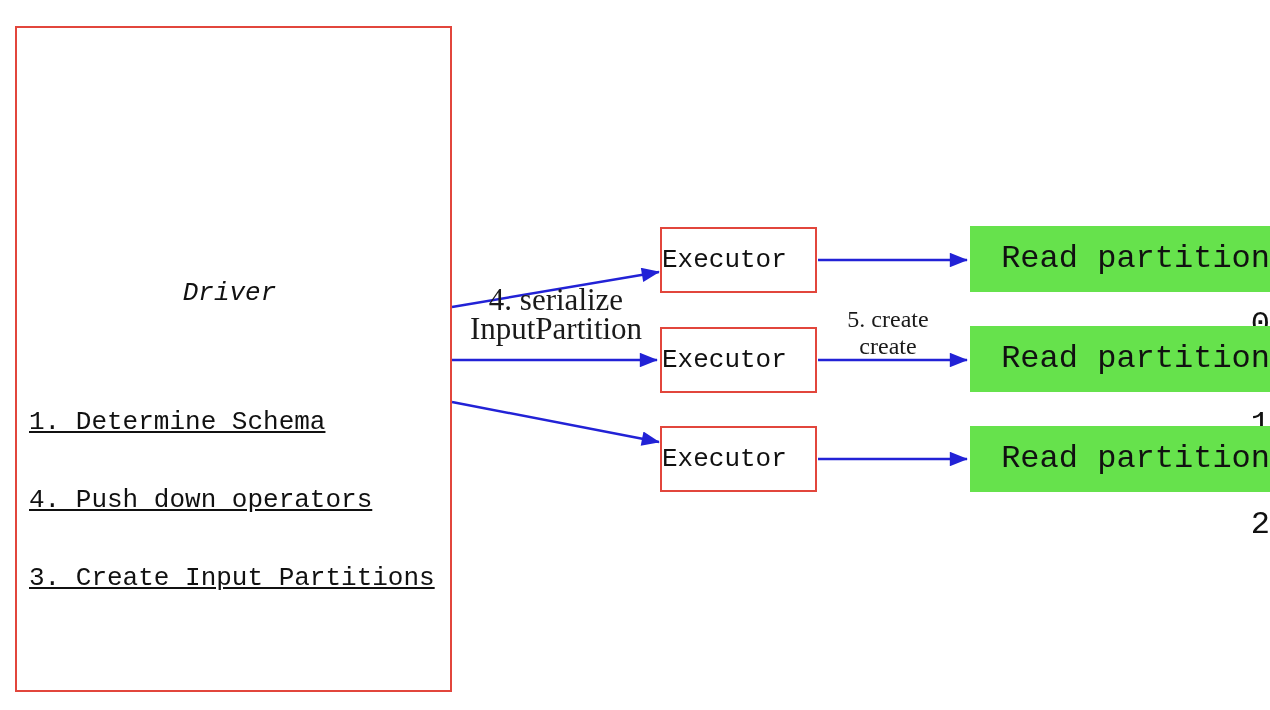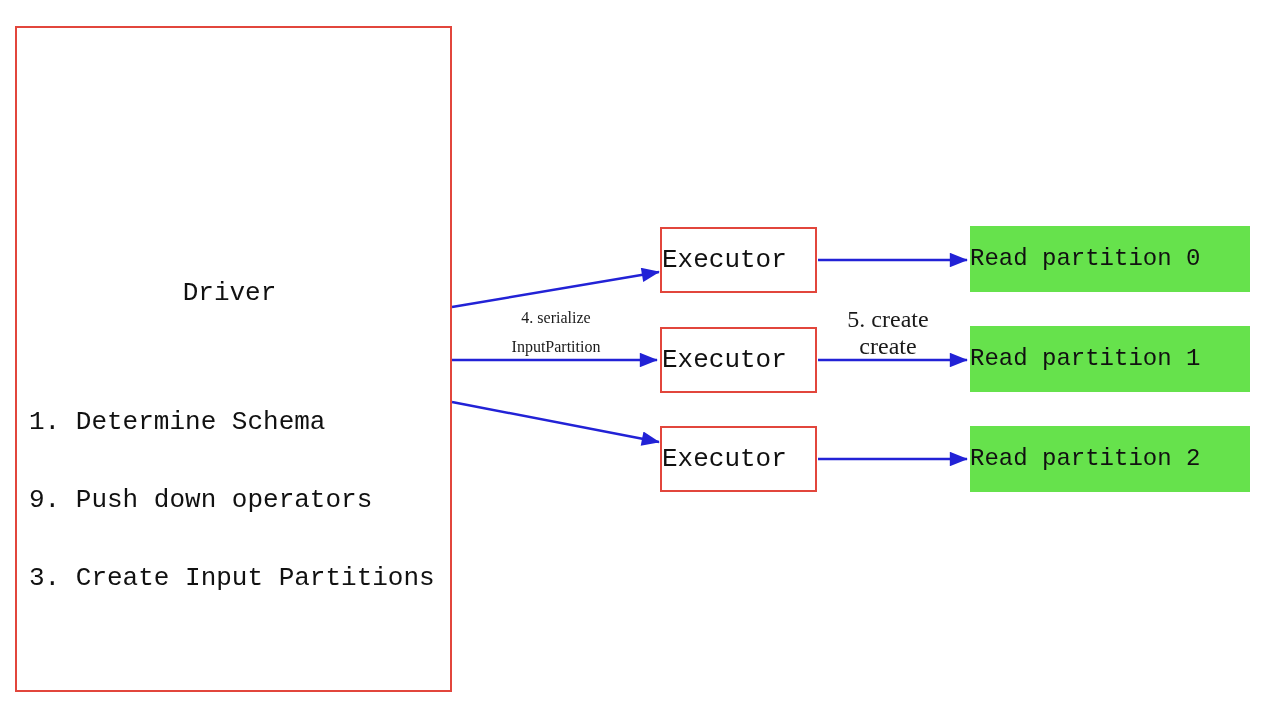--- a/index.html
+++ b/index.html
@@ -19,52 +19,52 @@
     color:var(--ink);
   }
   .arrow-layer{position:absolute;left:0;top:0;width:1270px;height:710px;pointer-events:none;}
 
   .driver-box{
     position:absolute;left:15px;top:26px;width:437px;height:666px;
     border:2px solid var(--red);background:#ffffff;box-sizing:border-box;
   }
   .driver-title{
     position:absolute;left:0;right:8px;top:250px;
-    text-align:center;font-size:26px;line-height:30px;
+    text-align:center;font-size:26px;line-height:30px;font-style:italic;
   }
   .driver-steps{
     position:absolute;left:12px;top:329px;
     font-size:26px;line-height:26px;white-space:pre;
   }
-  .driver-steps div{white-space:pre;}
+  .driver-steps div{white-space:pre;text-decoration:underline;}
 
   .executor-box{
     position:absolute;width:157px;height:66px;
     border:2px solid var(--red);background:#ffffff;box-sizing:border-box;
     text-align:left;line-height:62px;font-size:26px;
   }
   .exec-0{left:660px;top:227px;}
   .exec-1{left:660px;top:327px;}
   .exec-2{left:660px;top:426px;}
 
   .partition-box{
     position:absolute;left:970px;width:280px;height:66px;
     background:var(--green);
-    text-align:left;line-height:66px;font-size:24px;
+    text-align:right;line-height:66px;font-size:32px;padding-left:20px;
   }
   .part-0{top:226px;}
   .part-1{top:326px;}
   .part-2{top:426px;}
 
   .edge-label{
     position:absolute;text-align:center;
     font-family:"Liberation Serif","DejaVu Serif",serif;
     color:#1a1a1a;
   }
-  .label-serialize{left:446px;top:303px;width:220px;font-size:16px;line-height:29px;}
+  .label-serialize{left:446px;top:285px;width:220px;font-size:31px;line-height:29px;}
   .label-reader{left:798px;top:306px;width:180px;font-size:24px;line-height:27px;}
 </style>
 </head>
 <body>
 
 <div class="canvas">
 
   <svg class="arrow-layer" viewBox="0 0 1270 710" xmlns="http://www.w3.org/2000/svg">
     <defs>
       <marker id="ah" viewBox="0 0 10 8" refX="9.5" refY="4" markerWidth="10" markerHeight="5.8" orient="auto">
@@ -76,21 +76,21 @@
     <line x1="452" y1="402" x2="659" y2="442" stroke="var(--blue)" stroke-width="2.5" marker-end="url(#ah)"></line>
     <line x1="818" y1="260" x2="967" y2="260" stroke="var(--blue)" stroke-width="2.5" marker-end="url(#ah)"></line>
     <line x1="818" y1="360" x2="967" y2="360" stroke="var(--blue)" stroke-width="2.5" marker-end="url(#ah)"></line>
     <line x1="818" y1="459" x2="967" y2="459" stroke="var(--blue)" stroke-width="2.5" marker-end="url(#ah)"></line>
   </svg>
 
   <div class="driver-box">
     <div class="driver-title">Driver</div>
     <div class="driver-steps">
       <div>1. Determine Schema</div>
-      <div>9. Push down operators</div>
+      <div>4. Push down operators</div>
       <div>3. Create Input Partitions</div>
     </div>
   </div>
 
   <div class="executor-box exec-0">Executor</div>
   <div class="executor-box exec-1">Executor</div>
   <div class="executor-box exec-2">Executor</div>
 
   <div class="partition-box part-0">Read partition 0</div>
   <div class="partition-box part-1">Read partition 1</div>

